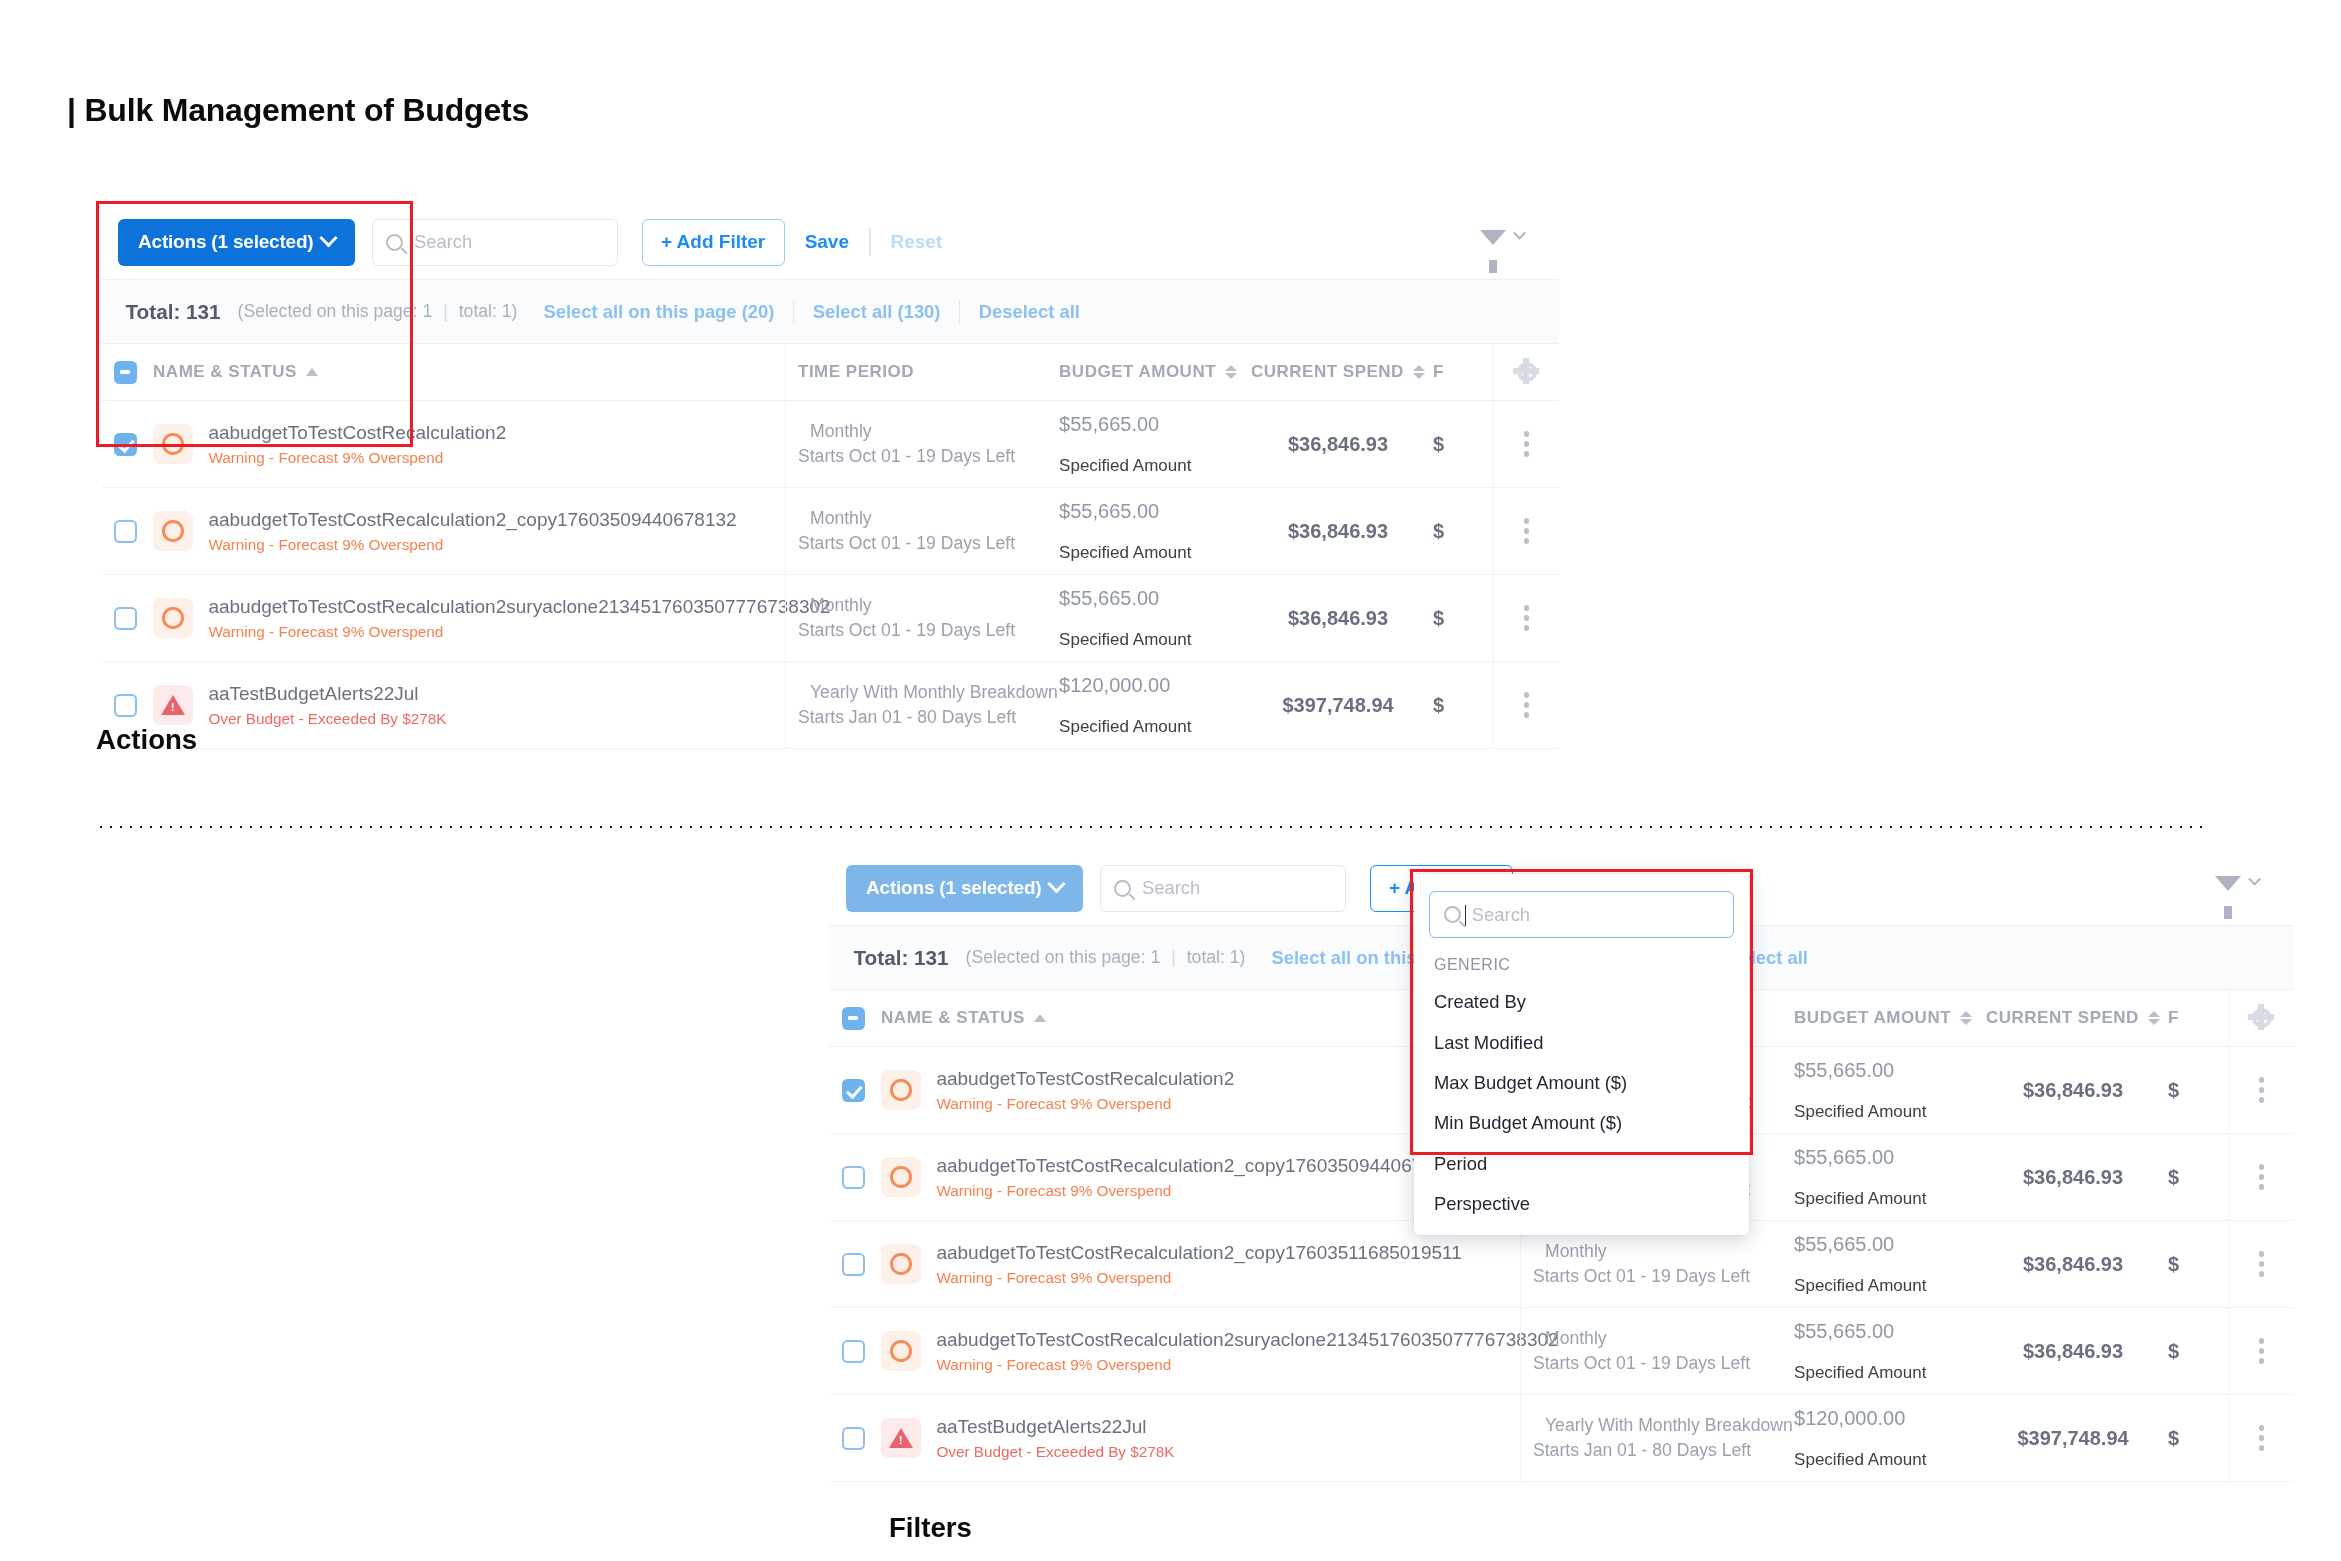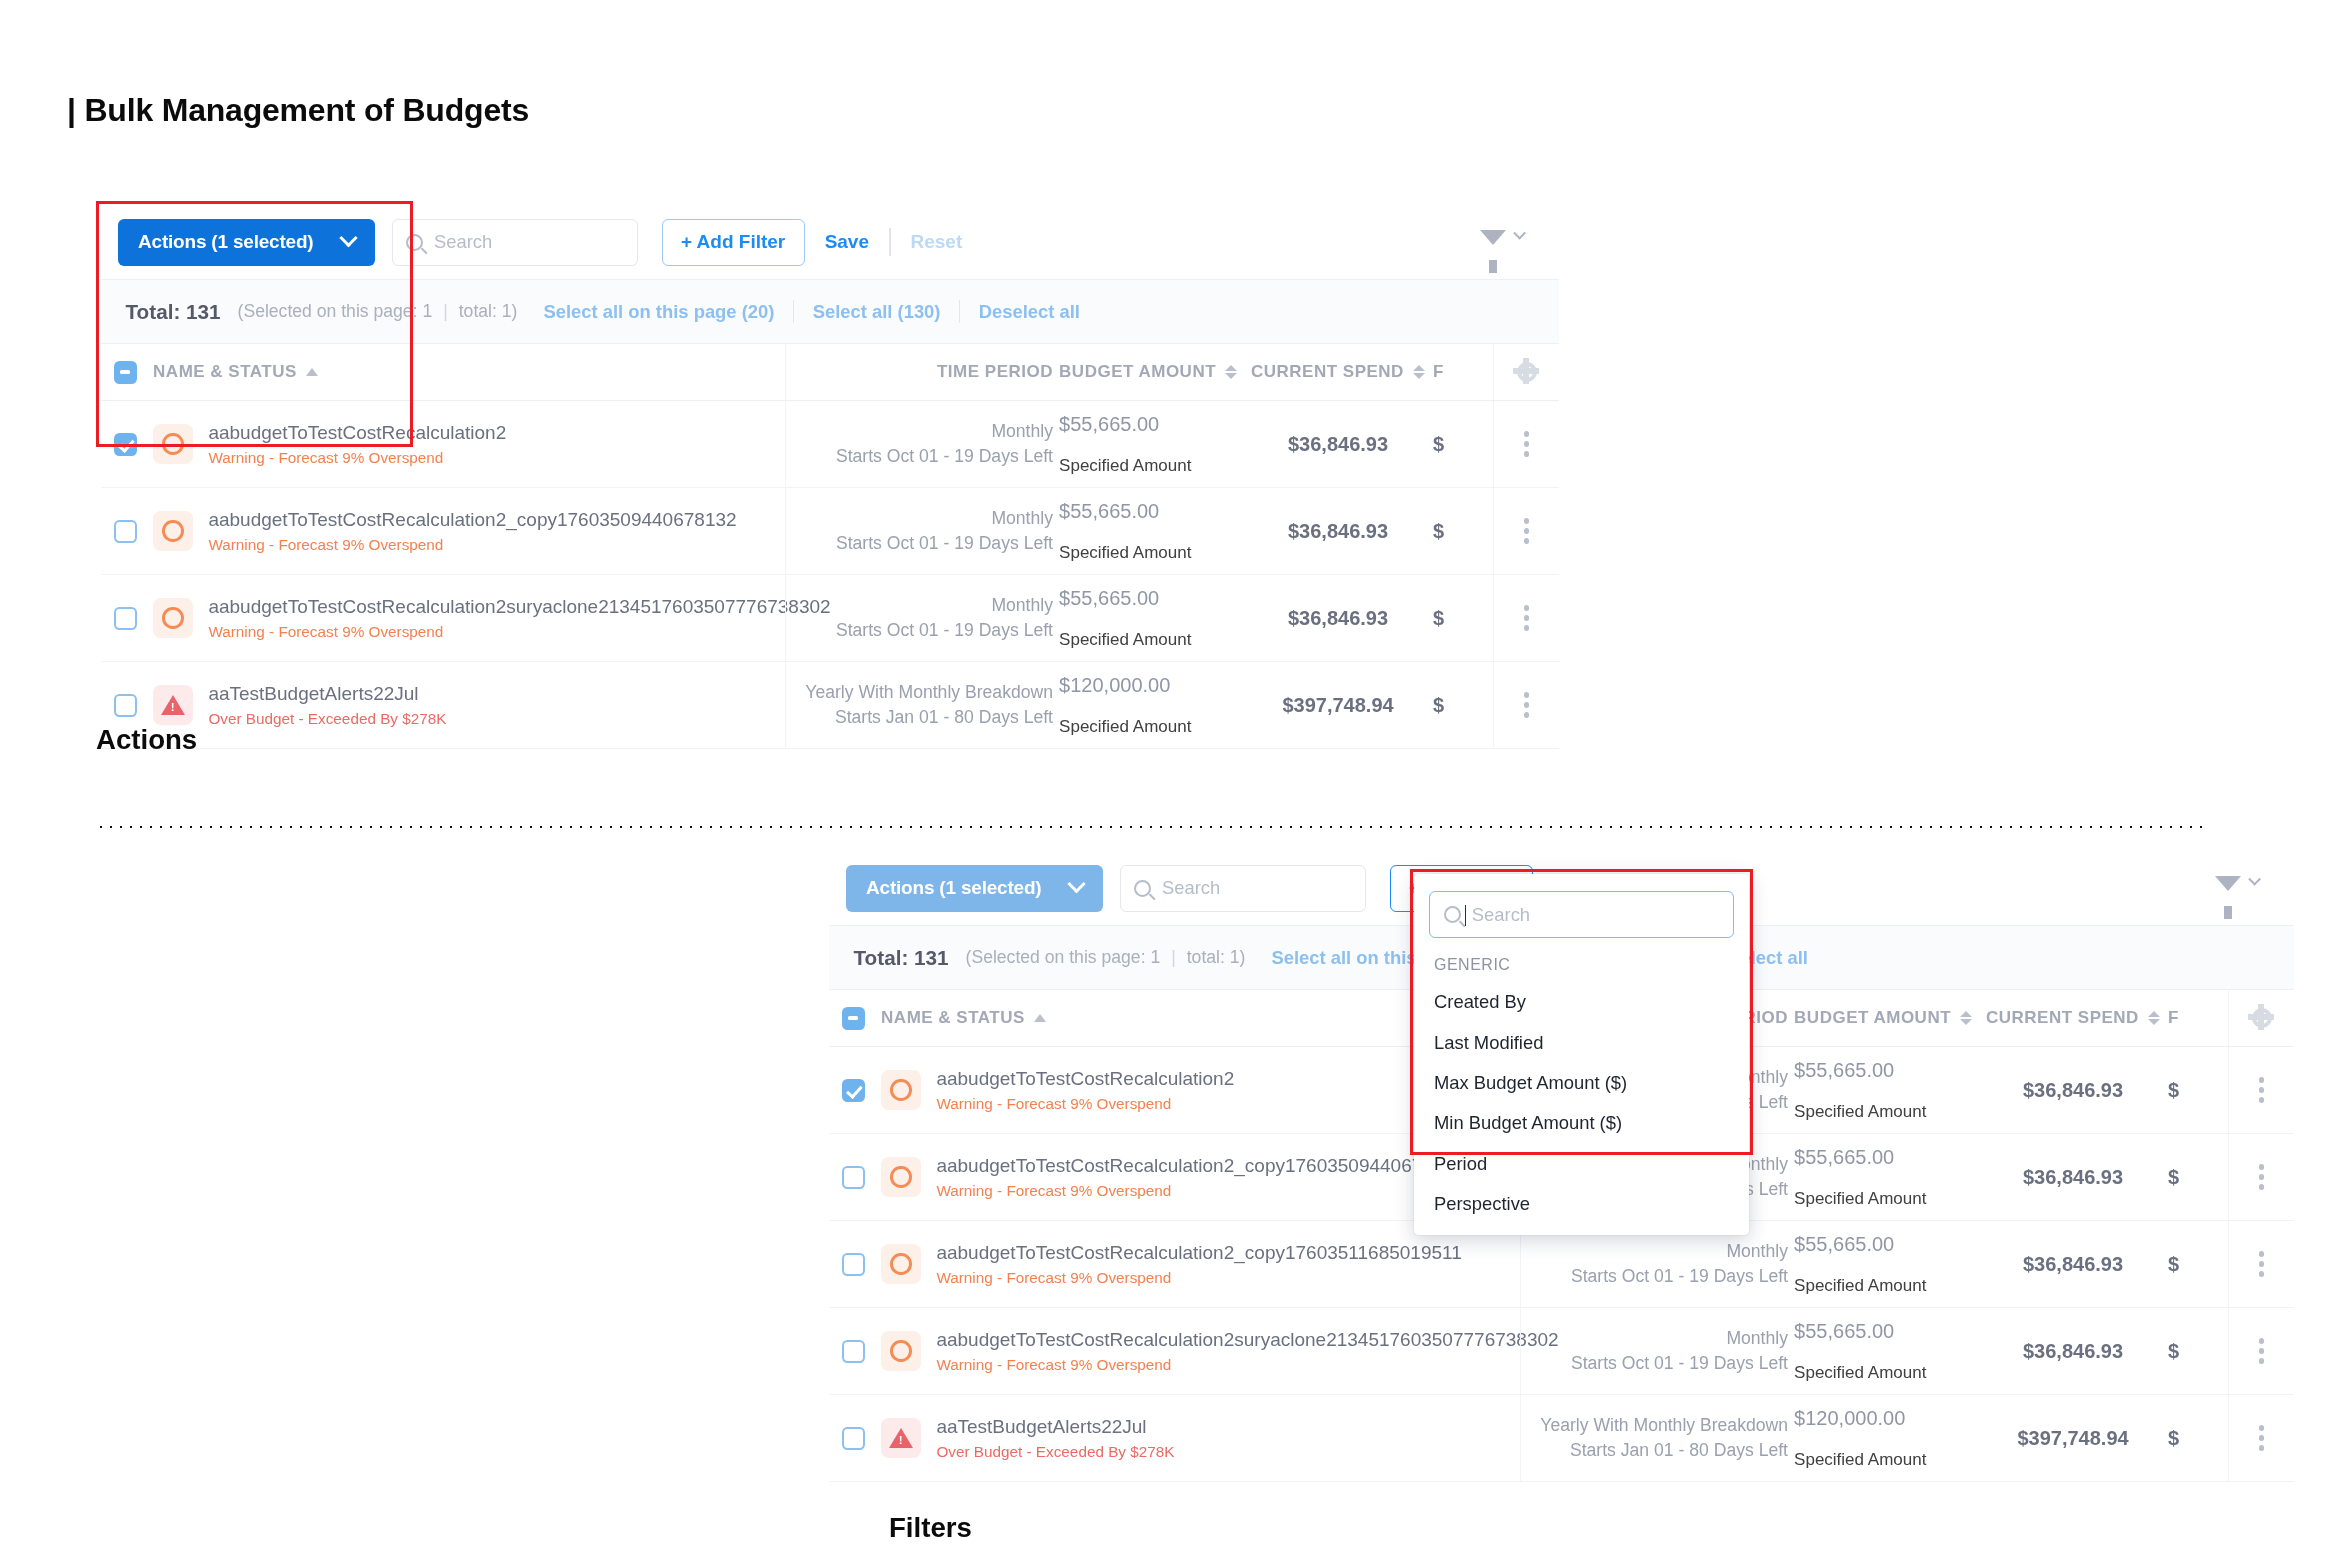--- a/index.html
+++ b/index.html
@@ -37,21 +37,21 @@
   .toolbar {
     position: relative; height: 75px; background: #fff;
     border-bottom: 1.5px solid #eef0f4;
     display: flex; align-items: center; padding-left: 17px;
   }
 
   .btn-actions {
     height: 47px; padding: 0 20px; border-radius: 6.1px;
     background: #0d72d9; color: #fff; border: none;
     font-size: 19px; font-weight: bold; letter-spacing: -0.2px;
-    display: flex; align-items: center; gap: 28px; cursor: pointer;
+    display: flex; align-items: center; gap: 8px; cursor: pointer;
     white-space: nowrap;
   }
   .btn-actions.muted { background: #7fb6ea; }
   .chev { display: inline-block; width: 13px; height: 13px;
           border-right: 3.1px solid currentColor; border-bottom: 3.1px solid currentColor;
           transform: rotate(45deg) translate(-3.1px,-3.1px); }
 
   .searchbox {
     margin-left: 17px; height: 47px; width: 246px; border: 1.5px solid #e4e7ec;
     border-radius: 6.1px; display: flex; align-items: center; gap: 10.7px; padding: 0 13.8px;
@@ -95,21 +95,21 @@
   .slink.first { margin-left: 26px; }
   .sdiv { width: 1.5px; height: 23px; background: #e3e7ed; margin-left: 18.4px; }
 
   
   .tbl { width: 100%; }
   .trow { display: flex; align-items: stretch; border-bottom: 1.5px solid #f1f3f7; background: #fff; }
   .thead { background: #fff; border-bottom: 1.5px solid #eceff3; height: 57px; }
   .c-check { width: 49px; display: flex; align-items: center; justify-content: center; flex: none; }
   .c-name  { flex: 1 1 auto; display: flex; align-items: center; gap: 15.3px; padding-left: 3.1px; min-width: 0; }
   .c-period{ width: 268px; flex: none; display:flex; flex-direction: column; justify-content: center; padding-left: 12px;
-             border-left: 1.5px solid #f1f3f7; align-items: flex-end; }
+             border-left: 1.5px solid #f1f3f7; }
   .c-budget{ width: 190px; flex: none; display:flex; flex-direction: column; justify-content: center; padding-left: 6.1px; }
   .c-spend { width: 184px; flex: none; display:flex; align-items: center; padding-left: 6.1px; justify-content: center; }
   .c-fore  { width: 66px;  flex: none; display:flex; align-items: center; padding-left: 6.1px; overflow:hidden; }
   .c-kebab { width: 66px; flex: none; display: flex; align-items: center; justify-content: center;
              border-left: 1.5px solid #f1f3f7; }
 
   .th { font-size: 17px; color: #a2a8b6; font-weight: bold; letter-spacing: 0.5px; display: flex; align-items: center; gap: 9.2px; }
   .sortic { display: inline-flex; flex-direction: column; gap: 2.3px; }
   .sortic i { width: 0; height: 0; border-left: 6.1px solid transparent; border-right: 6.1px solid transparent; }
   .sortic i.up { border-bottom: 6.9px solid #b9bfcb; }

